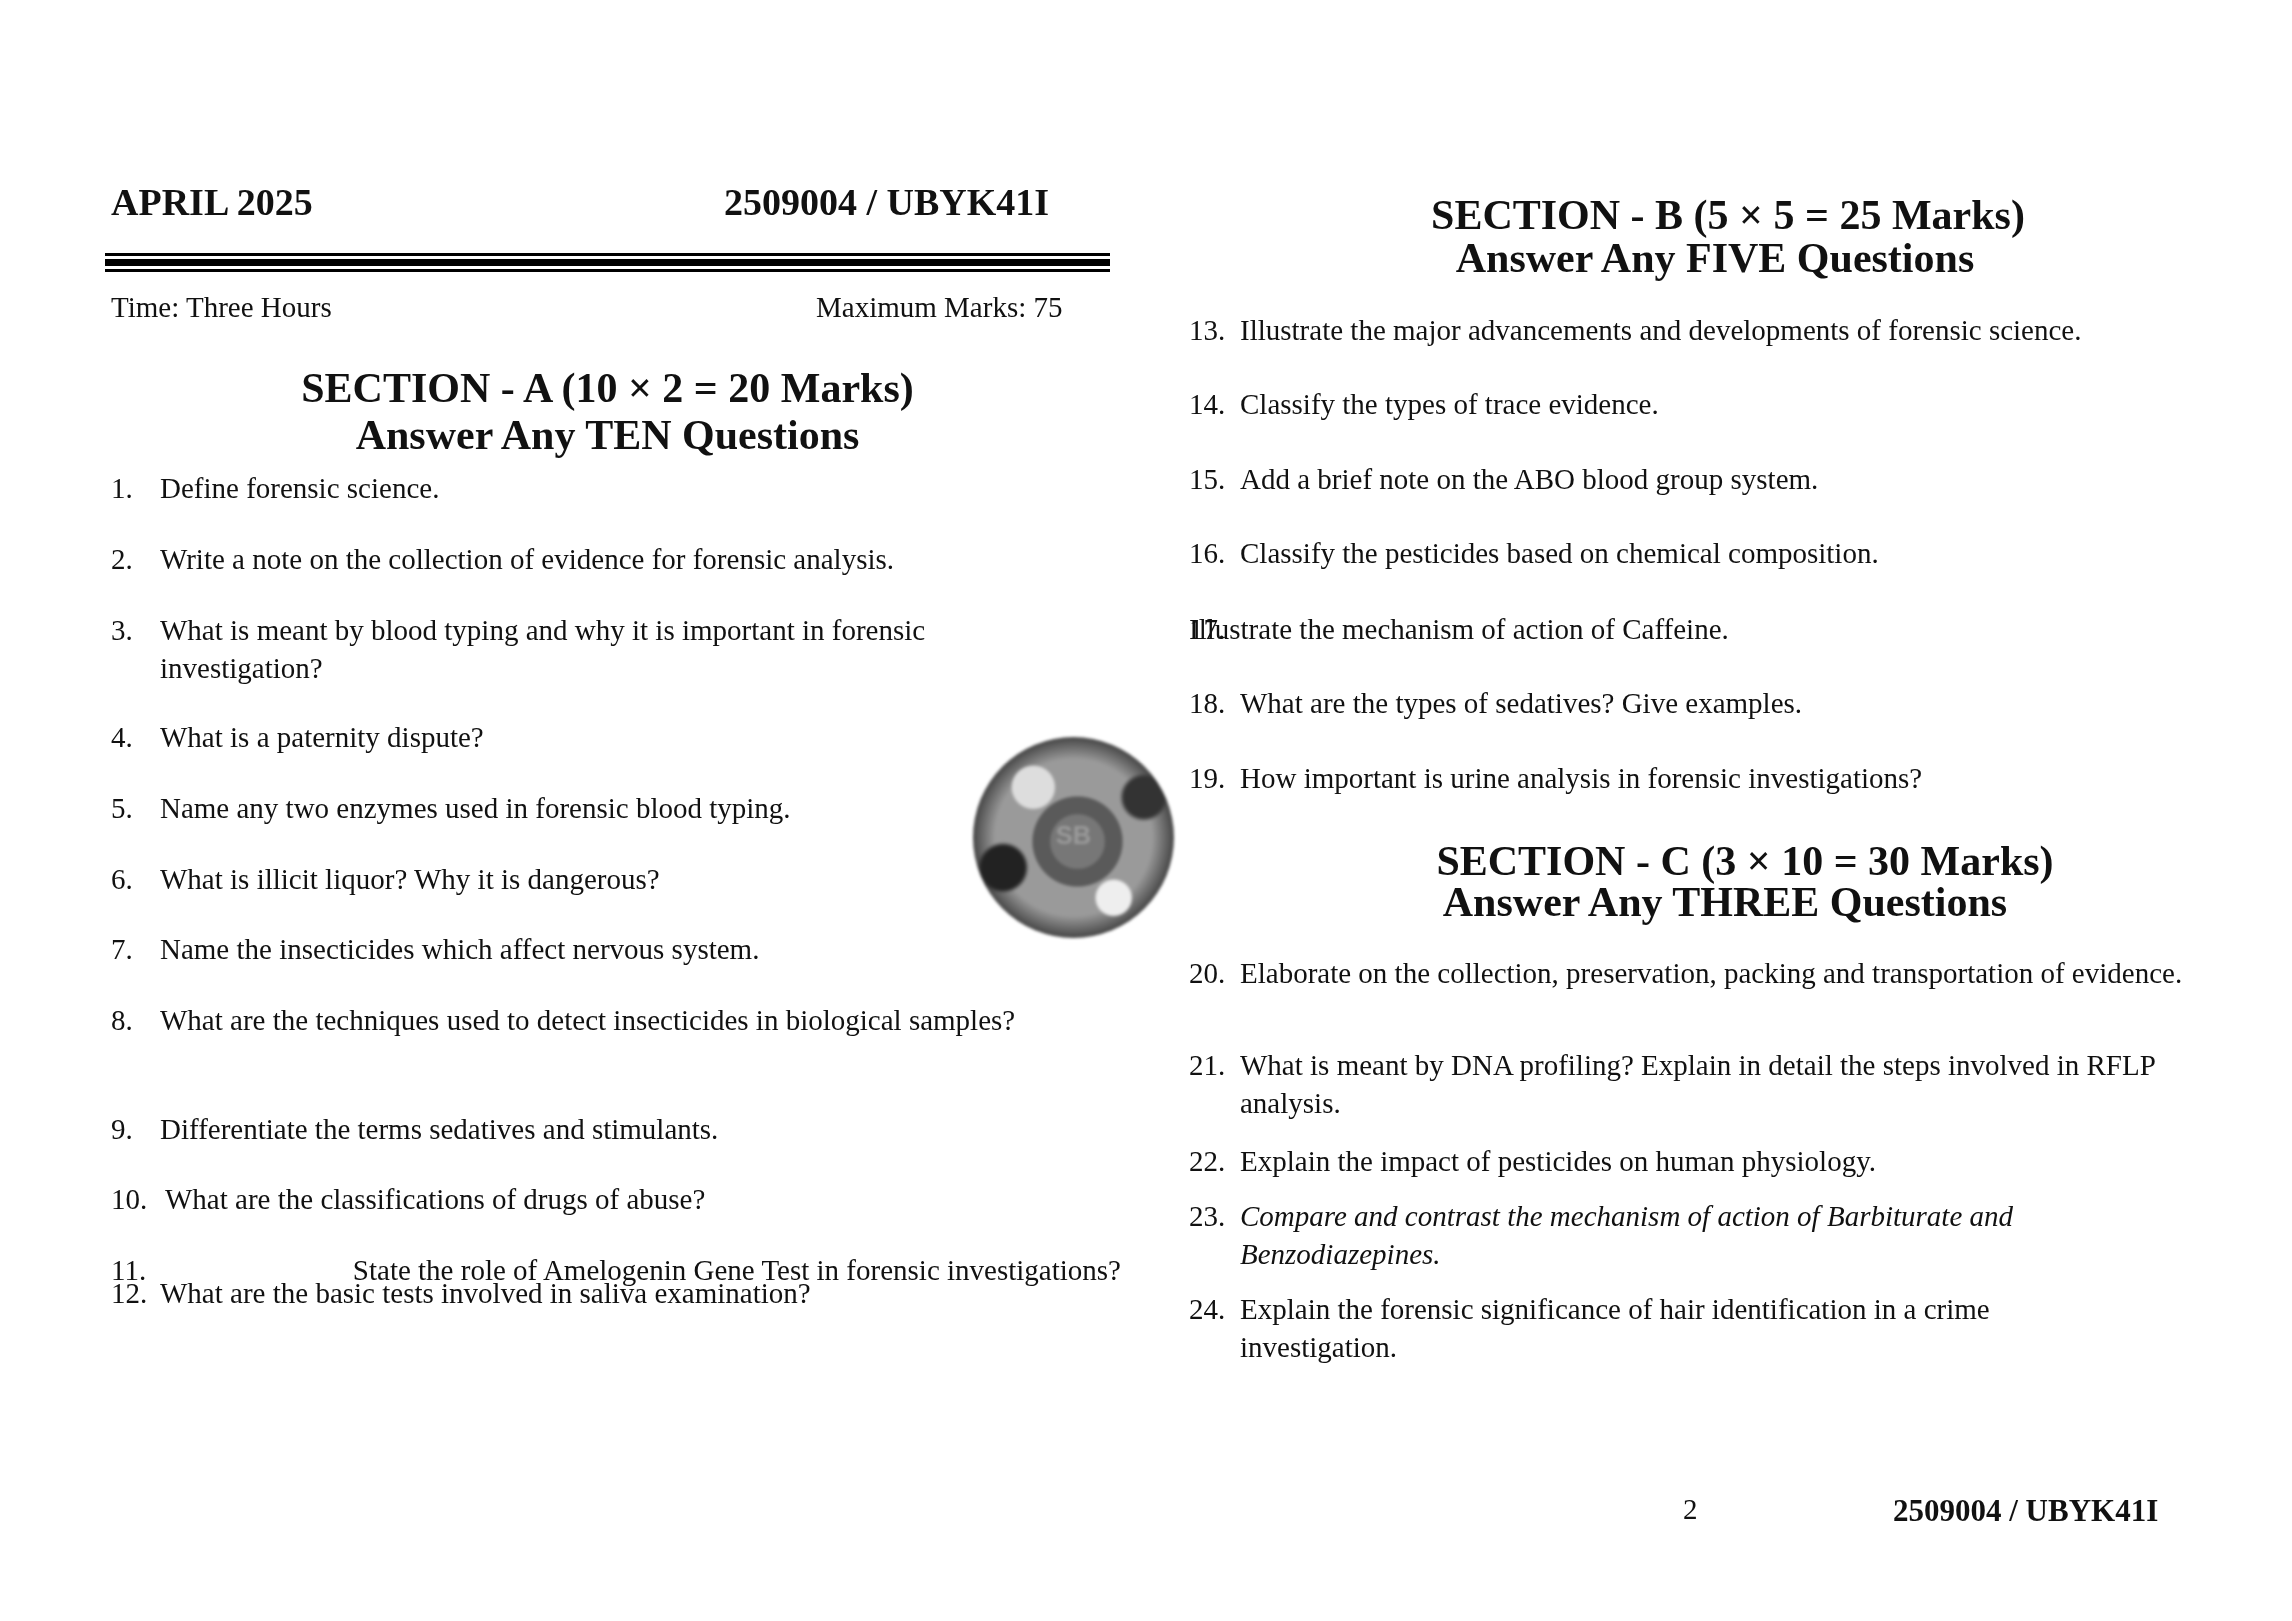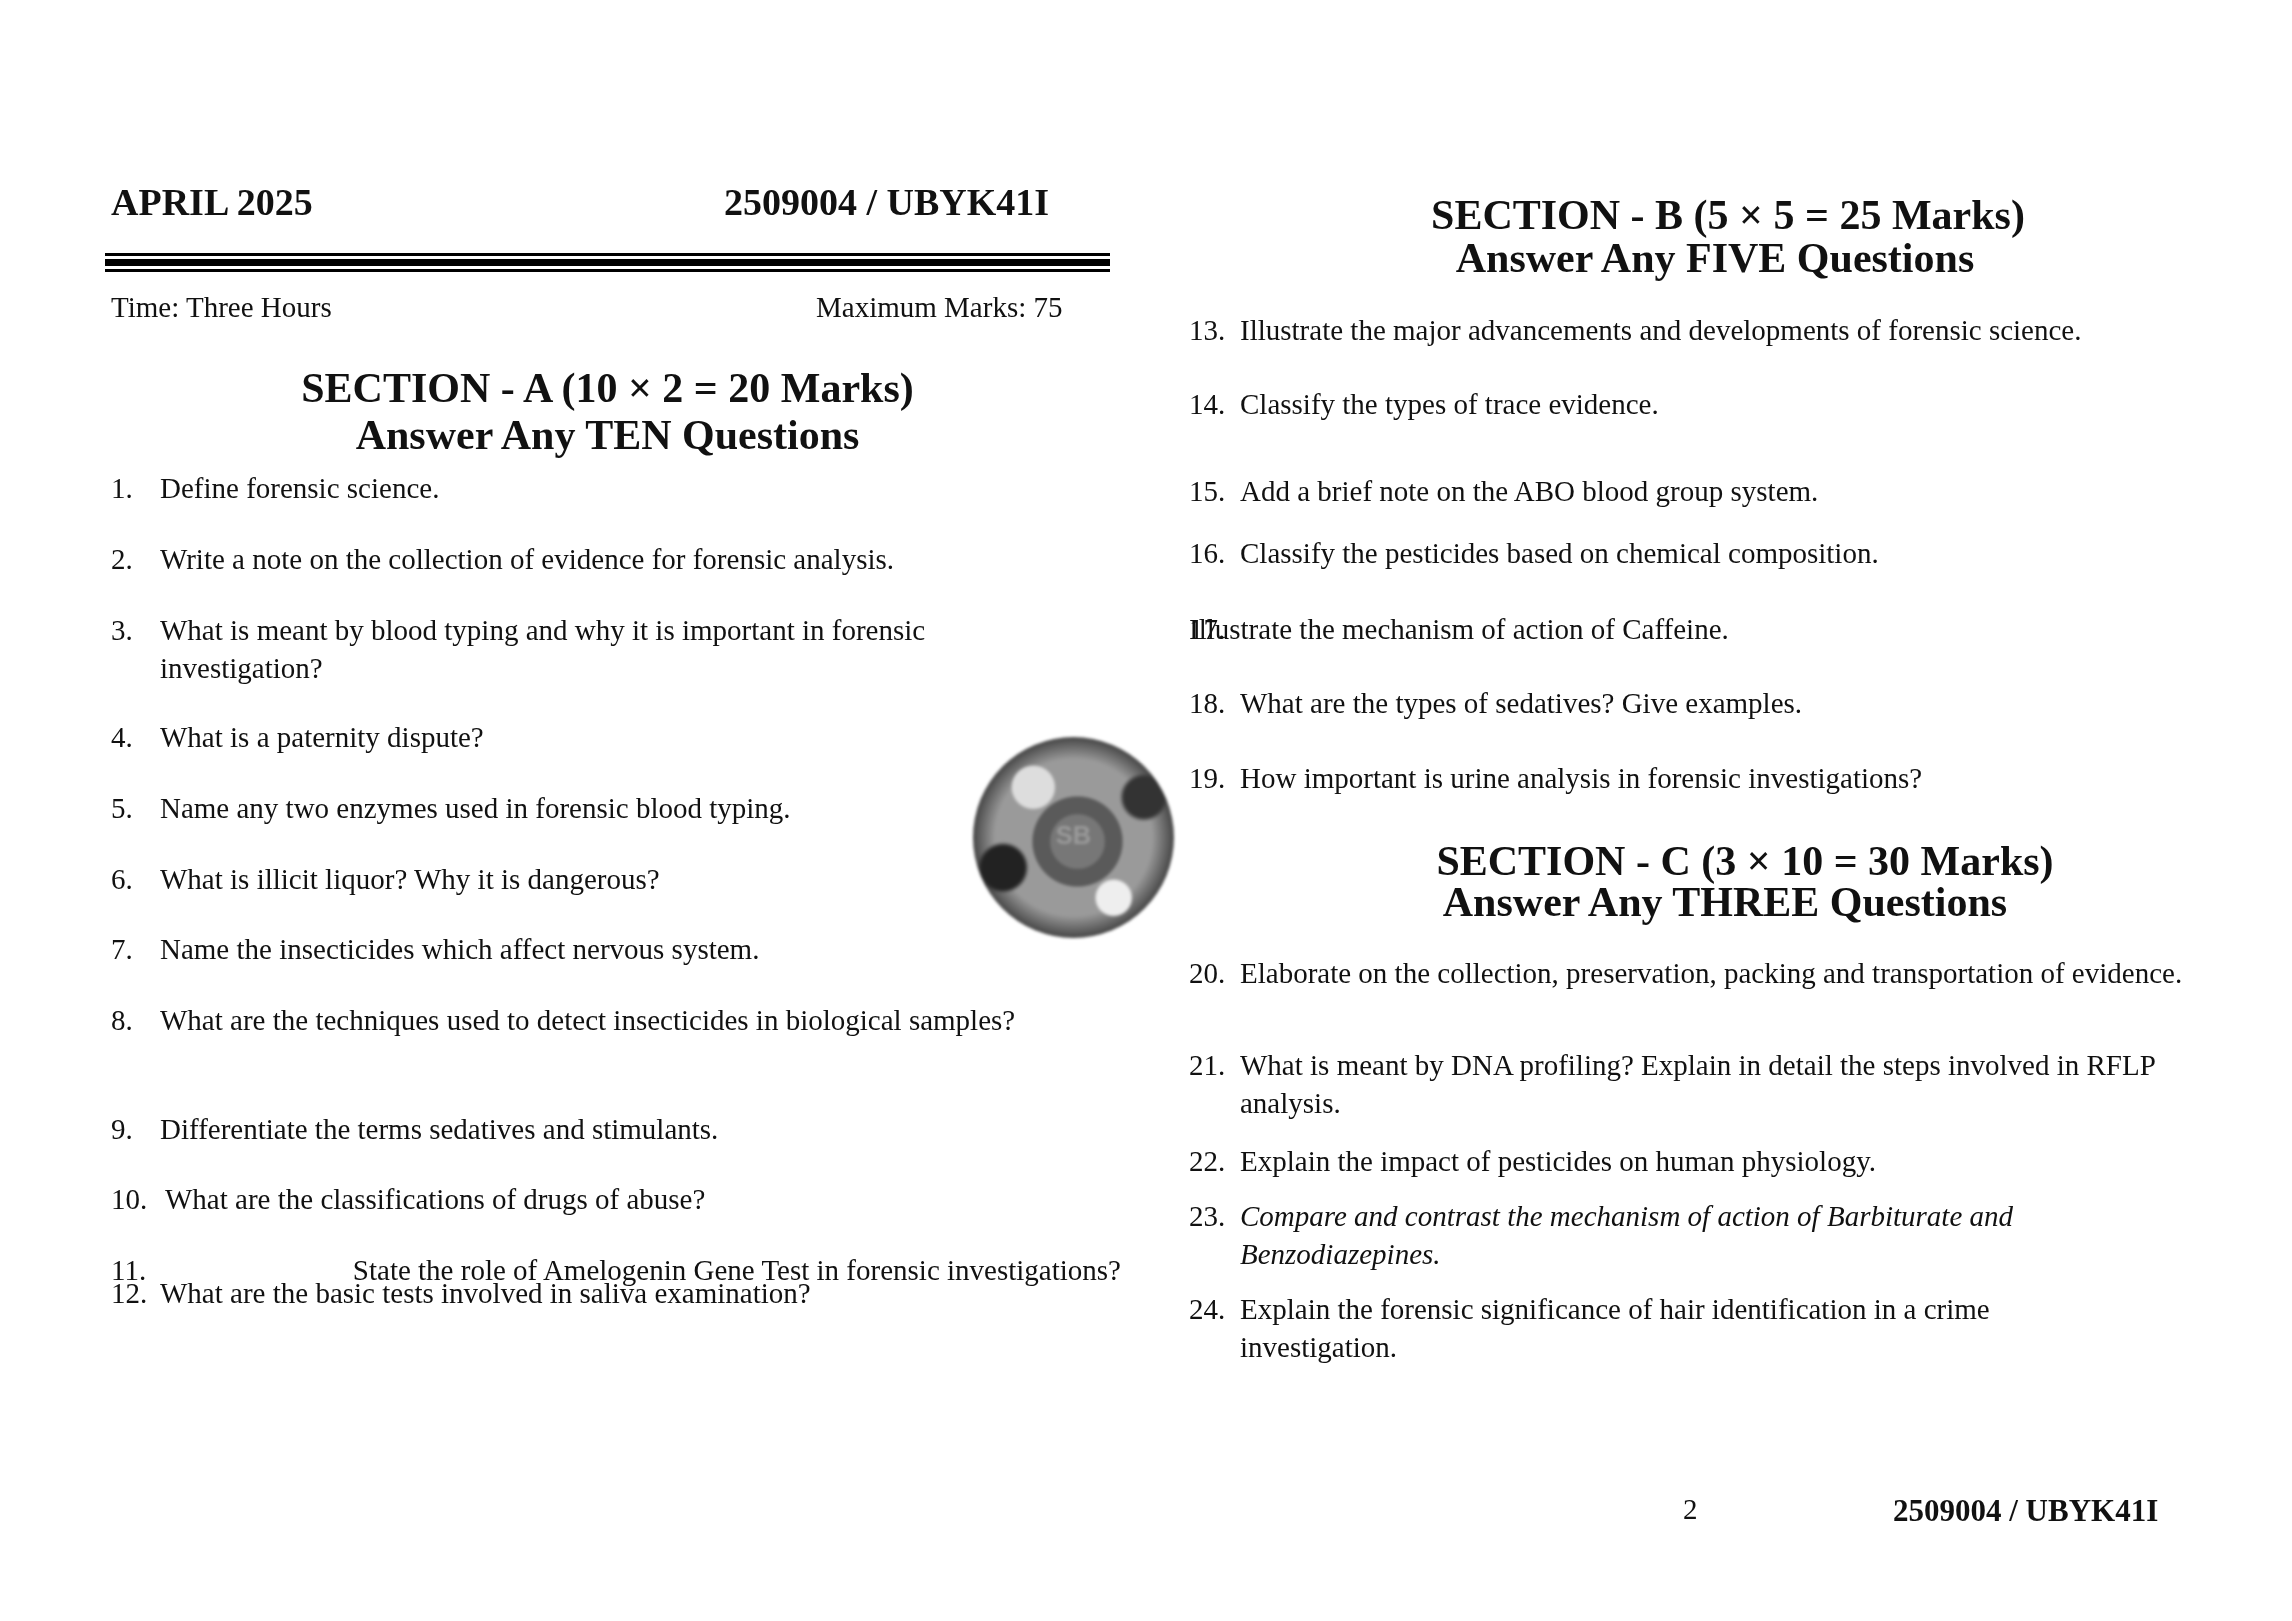--- a/index.html
+++ b/index.html
@@ -98,21 +98,21 @@
 <div class="abs sec-title" style="left:1176px; width:1078px; top:237px;">Answer Any FIVE Questions</div>
 
 <div class="q" style="left:1189px; top:311px; width:1078px;">
   <span class="num">13.</span>
   <span class="txt" style="margin-left:51px; white-space:nowrap;">Illustrate the major advancements and developments of forensic science.</span>
 </div>
 <div class="q" style="left:1189px; top:385px; width:1059px;">
   <span class="num">14.</span>
   <span class="txt" style="margin-left:51px;">Classify the types of trace evidence.</span>
 </div>
-<div class="q" style="left:1189px; top:460px; width:1059px;margin-top:12px;">
+<div class="q" style="left:1189px; top:460px; width:1059px;">
   <span class="num">15.</span>
   <span class="txt" style="margin-left:51px;">Add a brief note on the ABO blood group system.</span>
 </div>
 <div class="q" style="left:1189px; top:534px; width:1059px;">
   <span class="num">16.</span>
   <span class="txt" style="margin-left:51px;">Classify the pesticides based on chemical composition.</span>
 </div>
 <div class="q" style="left:1189px; top:610px; width:1059px;">
   <span class="num">17.</span>
   <span class="txt" style="">Illustrate the mechanism of action of Caffeine.</span>

